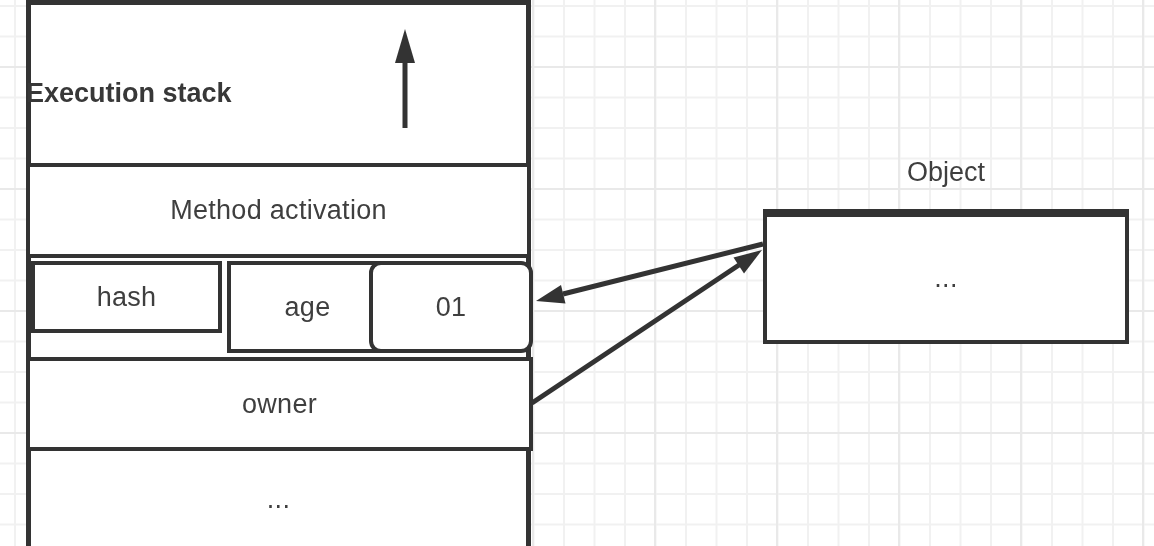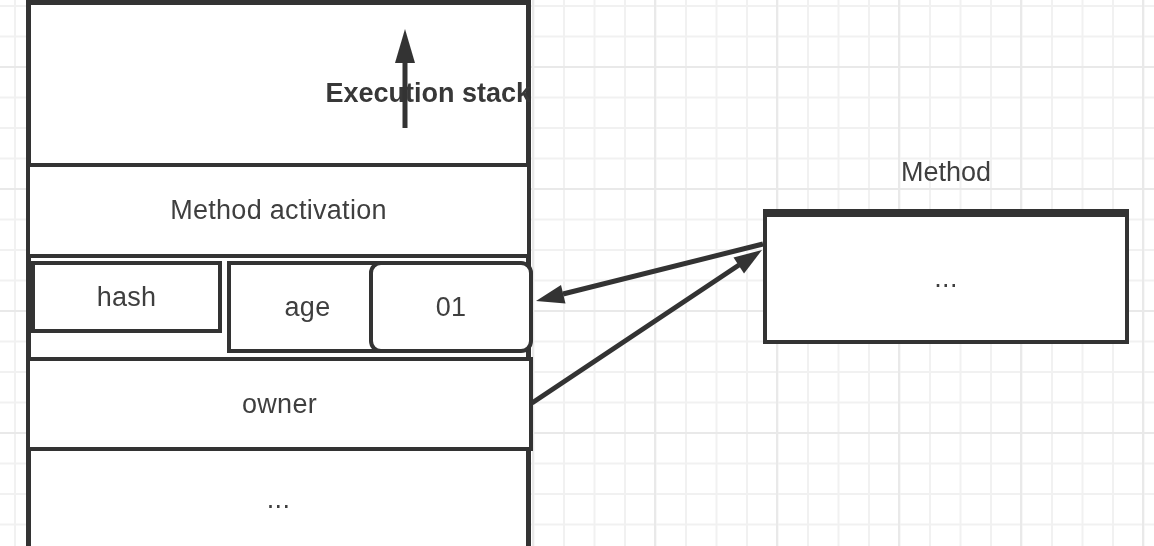--- a/index.html
+++ b/index.html
@@ -32,21 +32,21 @@
   .frame {
     position: absolute;
     left: 26px; top: 0; width: 505px; height: 560px;
     background: #ffffff;
     border: 5px solid #333333;
     box-sizing: border-box;
   }
   .stack-title {
     position: absolute;
     left: 26px; top: 62px; width: 505px;
-    text-align: right;
+    text-align: left;
     font-size: 27px; font-weight: bold; color: #383838;
     line-height: 62px;
   }
   .row-method { left: 26px; top: 163px; width: 505px; height: 95px; }
   .cell-hash  { left: 31px;  top: 261px; width: 191px; height: 72px; }
   .cell-age   { left: 227px; top: 261px; width: 161px; height: 92px; }
   .cell-01    { left: 369px; top: 261px; width: 164px; height: 92px; border-radius: 12px; }
   .row-owner  { left: 26px;  top: 357px; width: 507px; height: 94px; }
   .row-ellipsis {
     position: absolute;
@@ -104,21 +104,21 @@
   </div>
 
   <div class="shape row-owner">
     <span class="lbl">owner</span>
   </div>
 
   <div class="row-ellipsis">
     <span class="lbl">...</span>
   </div>
 
-  <div class="object-title">Method</div>
+  <div class="object-title">Object</div>
 
   <div class="object-box">
     <div class="object-divider"></div>
     <div class="object-row r2">
       <span class="lbl">...</span>
     </div>
   </div>
 
   <svg class="connector-layer" viewBox="0 0 1154 546" xmlns="http://www.w3.org/2000/svg">
 

